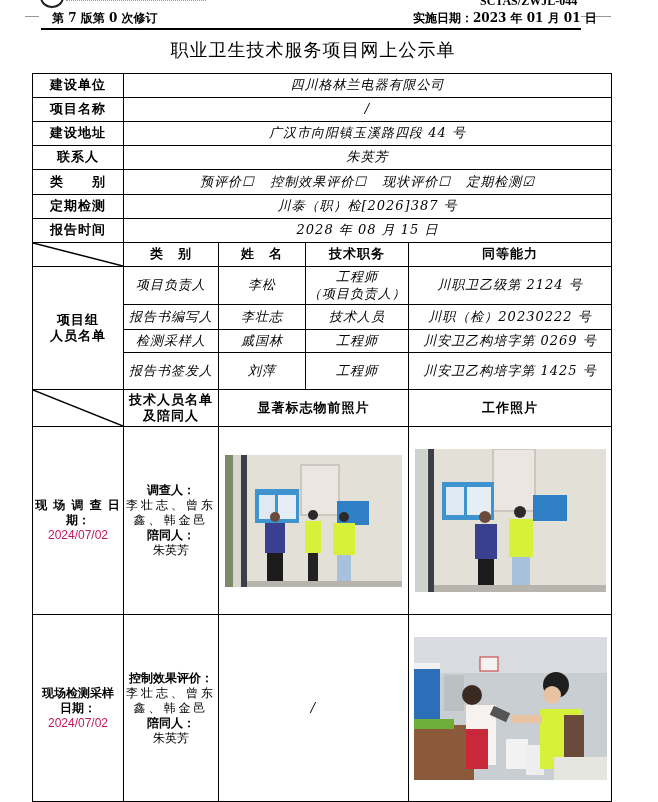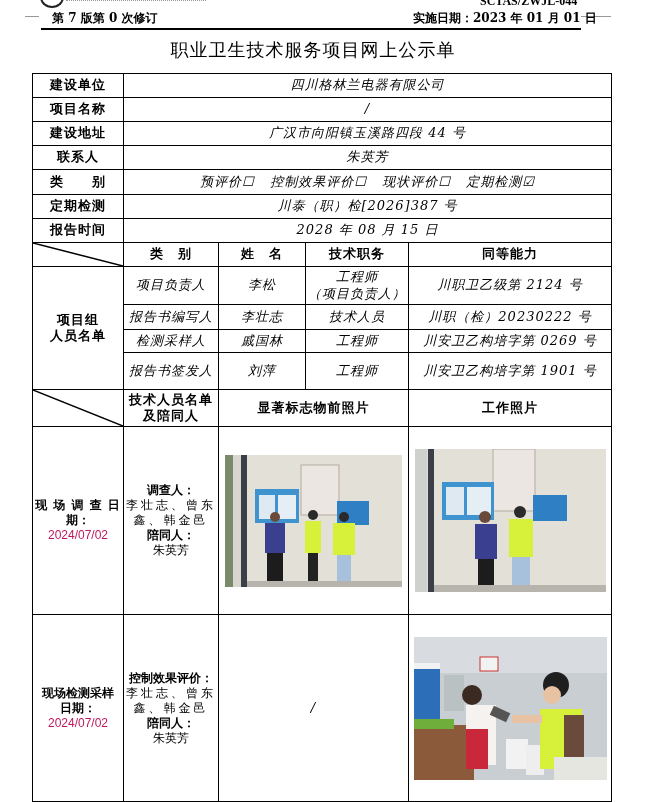--- a/index.html
+++ b/index.html
@@ -122,21 +122,21 @@
   <tr style="height:23px">
     <td class="val">检测采样人</td>
     <td class="val">戚国林</td>
     <td class="val">工程师</td>
     <td class="val">川安卫乙构培字第 0269 号</td>
   </tr>
   <tr style="height:37px">
     <td class="val">报告书签发人</td>
     <td class="val">刘萍</td>
     <td class="val">工程师</td>
-    <td class="val">川安卫乙构培字第 1901 号</td>
+    <td class="val">川安卫乙构培字第 1425 号</td>
   </tr>
 
   <tr style="height:37px">
     <td class="diag">
       <svg viewBox="0 0 100 100" preserveAspectRatio="none">
         <line x1="0" y1="0" x2="100" y2="100" stroke="#000" stroke-width="1.5" vector-effect="non-scaling-stroke"></line>
       </svg>
     </td>
     <td class="lbl">
       <div>技术人员名单</div>

